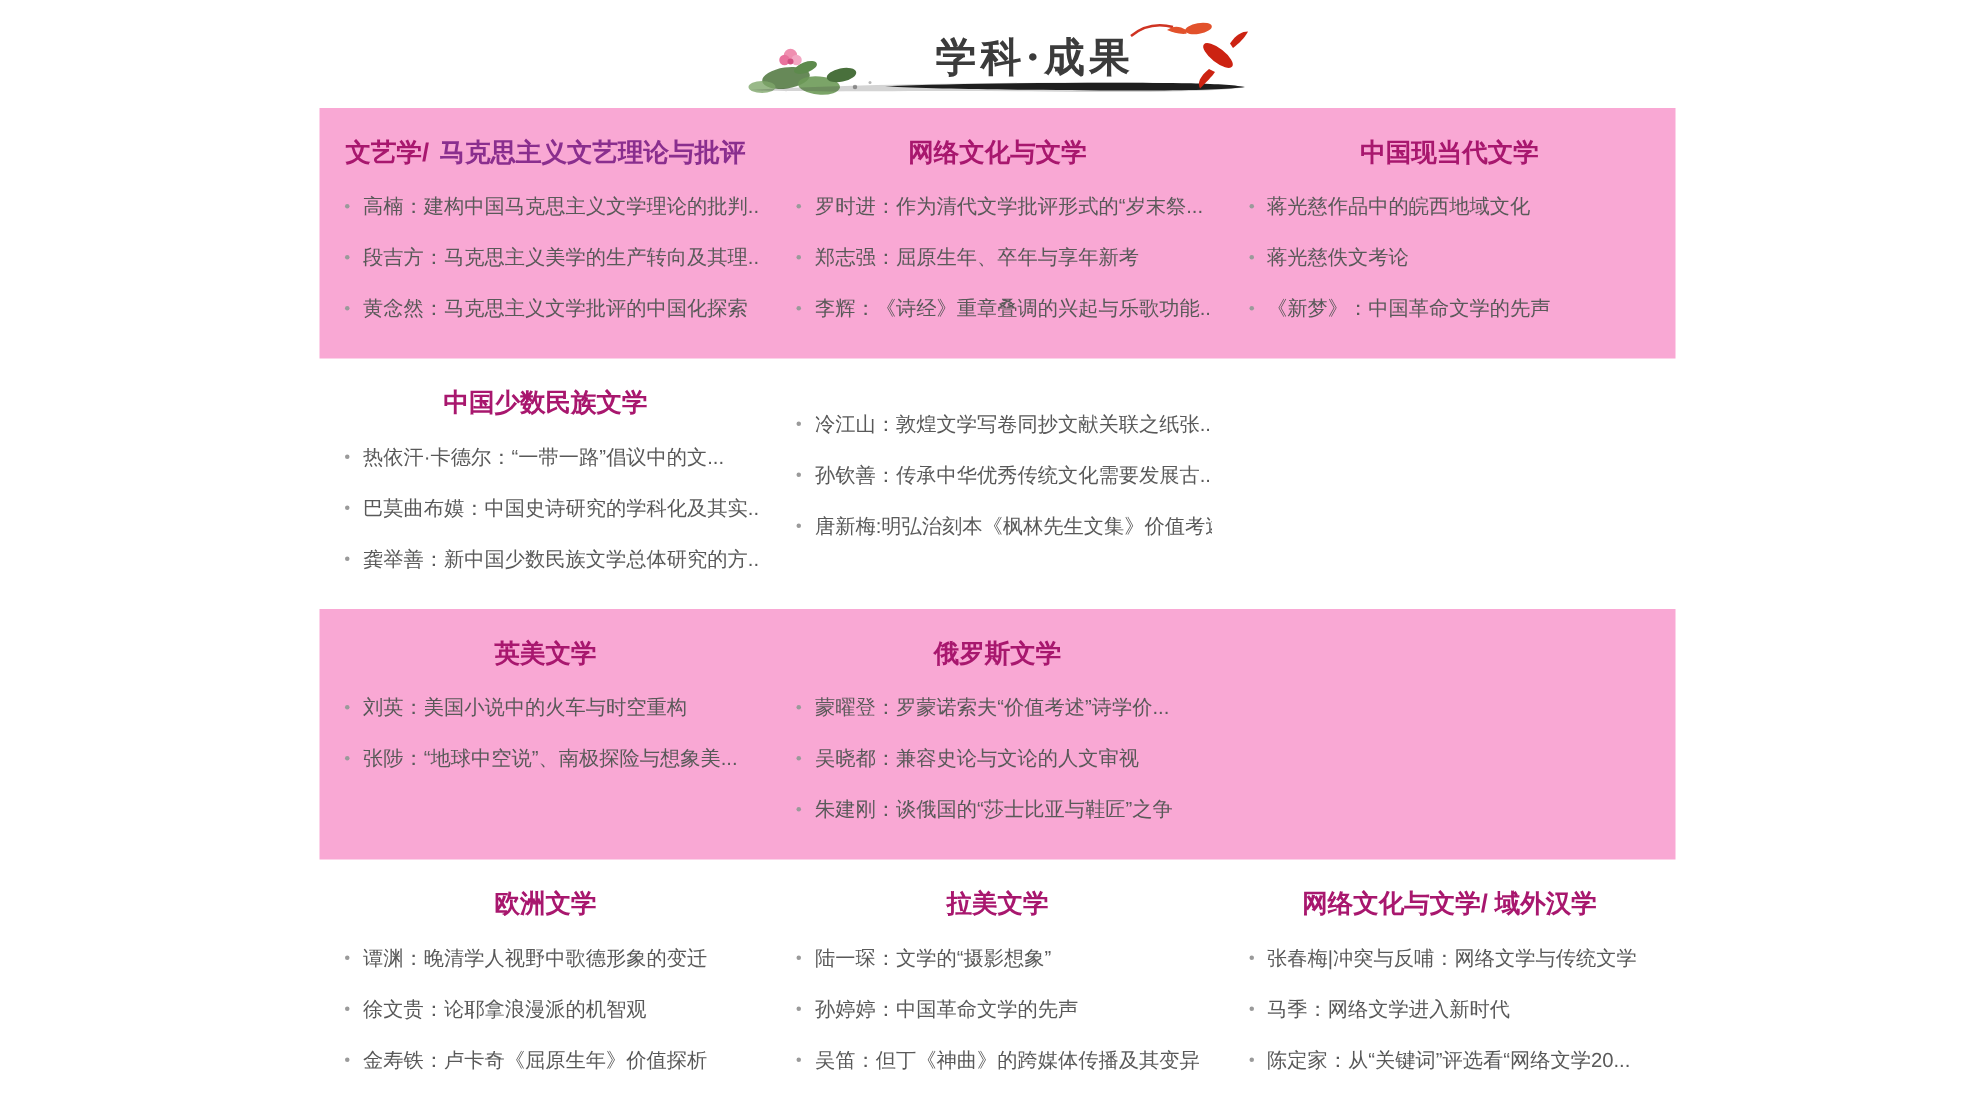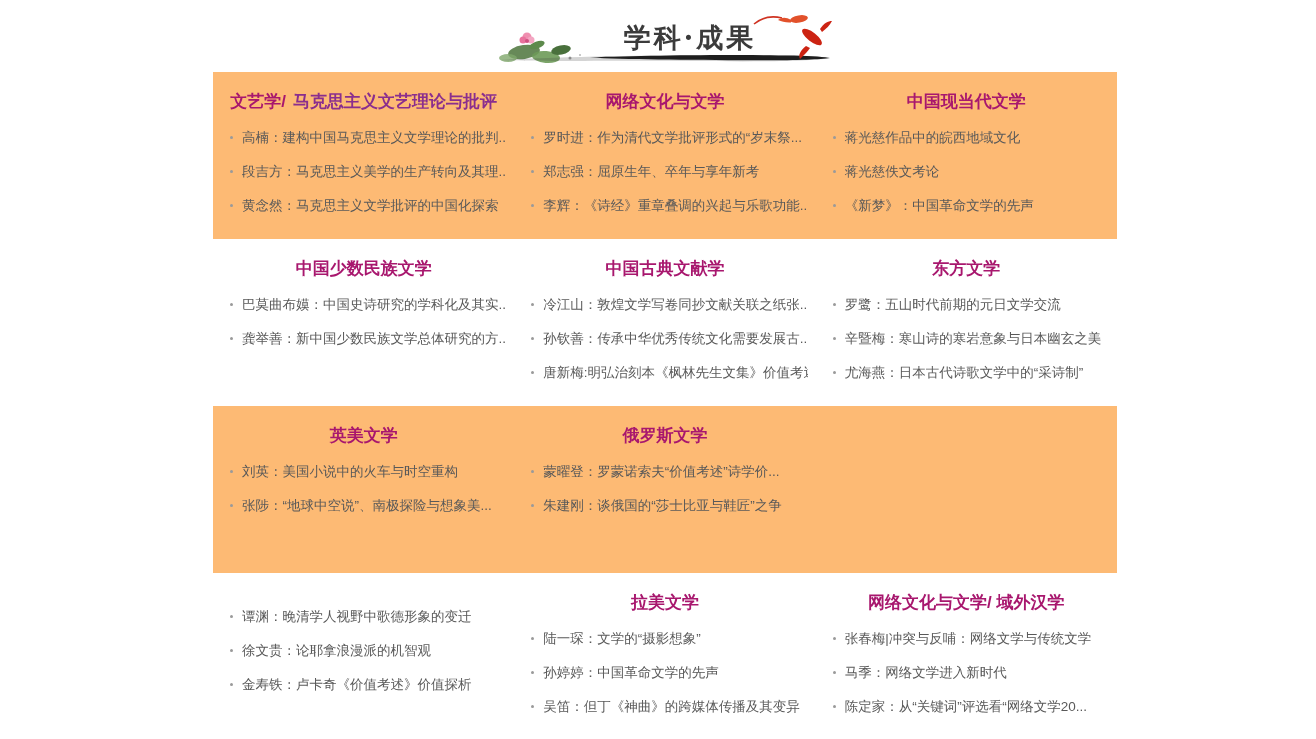--- a/index.html
+++ b/index.html
@@ -11,21 +11,21 @@
   
   .banner-wrap{height:72px;position:relative;}
   .banner{position:absolute;left:494px;top:6px;display:block;}
   
   .content{width:904px;margin-left:213px;}
   .row{
     height:167px;box-sizing:border-box;
     display:grid;grid-template-columns:1fr 1fr 1fr;
     padding-top:19px;
   }
-  .row.shaded{background:#fdba74;}
+  .row.shaded{background:#f9a8d4;}
   .block{padding:0 8px;box-sizing:border-box;min-width:0;}
   .block-title{
     margin:0;text-align:center;
     font-size:17px;font-weight:bold;color:#a8176e;
     line-height:22px;white-space:nowrap;
   }
   .block-title a{color:inherit;text-decoration:none;cursor:pointer;}
   .block-title .t-sub{color:#8a2e8e;margin-left:7px;}
   .items{list-style:none;margin:16px 0 0;padding:0 0 0 8px;}
   .items li{
@@ -102,65 +102,59 @@
         <li>蒋光慈佚文考论</li>
         <li>《新梦》：中国革命文学的先声</li>
       </ul>
     </div>
   </section>
 
   <section class="row">
     <div class="block">
       <h3 class="block-title"><a>中国少数民族文学</a></h3>
       <ul class="items">
+        <li>热依汗·卡德尔：“一带一路”倡议中的文...</li>
         <li>巴莫曲布嫫：中国史诗研究的学科化及其实...</li>
         <li>龚举善：新中国少数民族文学总体研究的方...</li>
       </ul>
     </div>
     <div class="block">
-      <h3 class="block-title"><a>中国古典文献学</a></h3>
       <ul class="items">
         <li>冷江山：敦煌文学写卷同抄文献关联之纸张...</li>
         <li>孙钦善：传承中华优秀传统文化需要发展古...</li>
         <li>唐新梅:明弘治刻本《枫林先生文集》价值考述</li>
-      </ul>
-    </div>
-    <div class="block">
-      <h3 class="block-title"><a>东方文学</a></h3>
-      <ul class="items">
-        <li>罗鹭：五山时代前期的元日文学交流</li>
-        <li>辛暨梅：寒山诗的寒岩意象与日本幽玄之美</li>
-        <li>尤海燕：日本古代诗歌文学中的“采诗制”</li>
       </ul>
     </div>
   </section>
 
   <section class="row shaded">
     <div class="block">
       <h3 class="block-title"><a>英美文学</a></h3>
       <ul class="items">
         <li>刘英：美国小说中的火车与时空重构</li>
         <li>张陟：“地球中空说”、南极探险与想象美...</li>
       </ul>
     </div>
     <div class="block">
       <h3 class="block-title"><a>俄罗斯文学</a></h3>
       <ul class="items">
         <li>蒙曜登：罗蒙诺索夫“价值考述”诗学价...</li>
+        <li>吴晓都：兼容史论与文论的人文审视</li>
         <li>朱建刚：谈俄国的“莎士比亚与鞋匠”之争</li>
       </ul>
     </div>
   </section>
 
   <section class="row">
     <div class="block">
+      <h3 class="block-title"><a>欧洲文学</a></h3>
       <ul class="items">
         <li>谭渊：晚清学人视野中歌德形象的变迁</li>
         <li>徐文贵：论耶拿浪漫派的机智观</li>
-        <li>金寿铁：卢卡奇《价值考述》价值探析</li>
+        <li>金寿铁：卢卡奇《屈原生年》价值探析</li>
       </ul>
     </div>
     <div class="block">
       <h3 class="block-title"><a>拉美文学</a></h3>
       <ul class="items">
         <li>陆一琛：文学的“摄影想象”</li>
         <li>孙婷婷：中国革命文学的先声</li>
         <li>吴笛：但丁《神曲》的跨媒体传播及其变异</li>
       </ul>
     </div>

